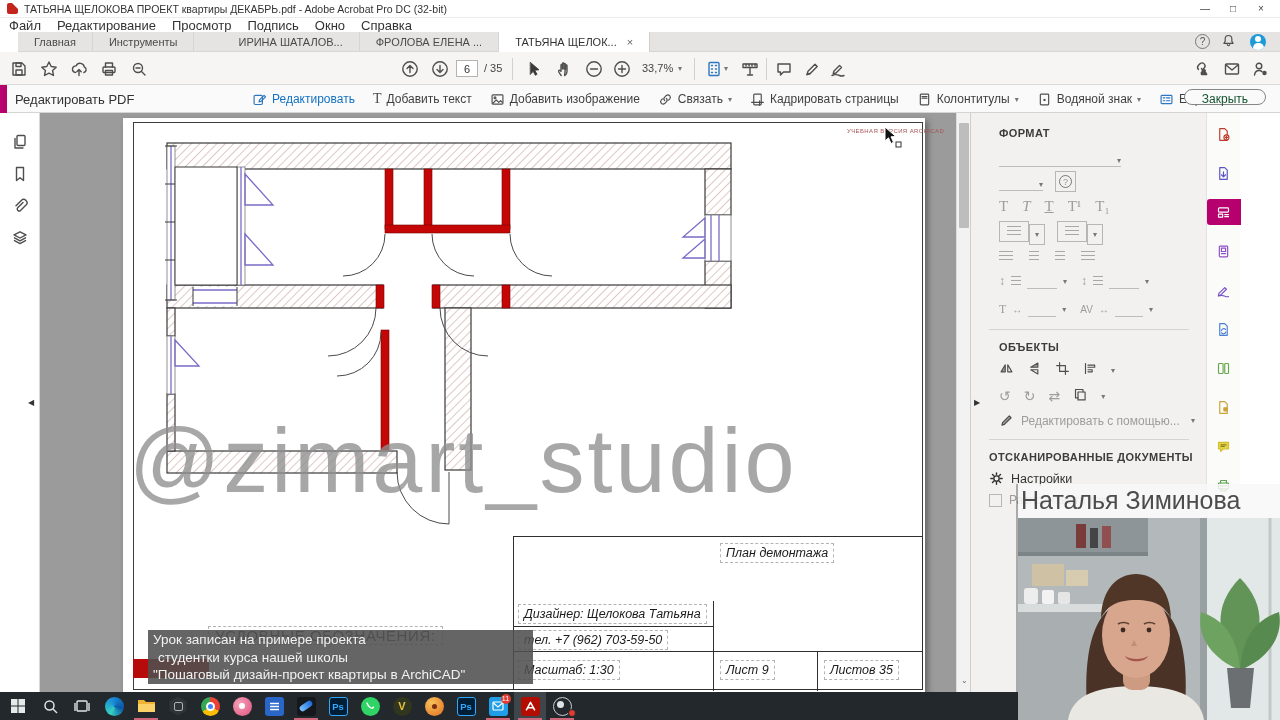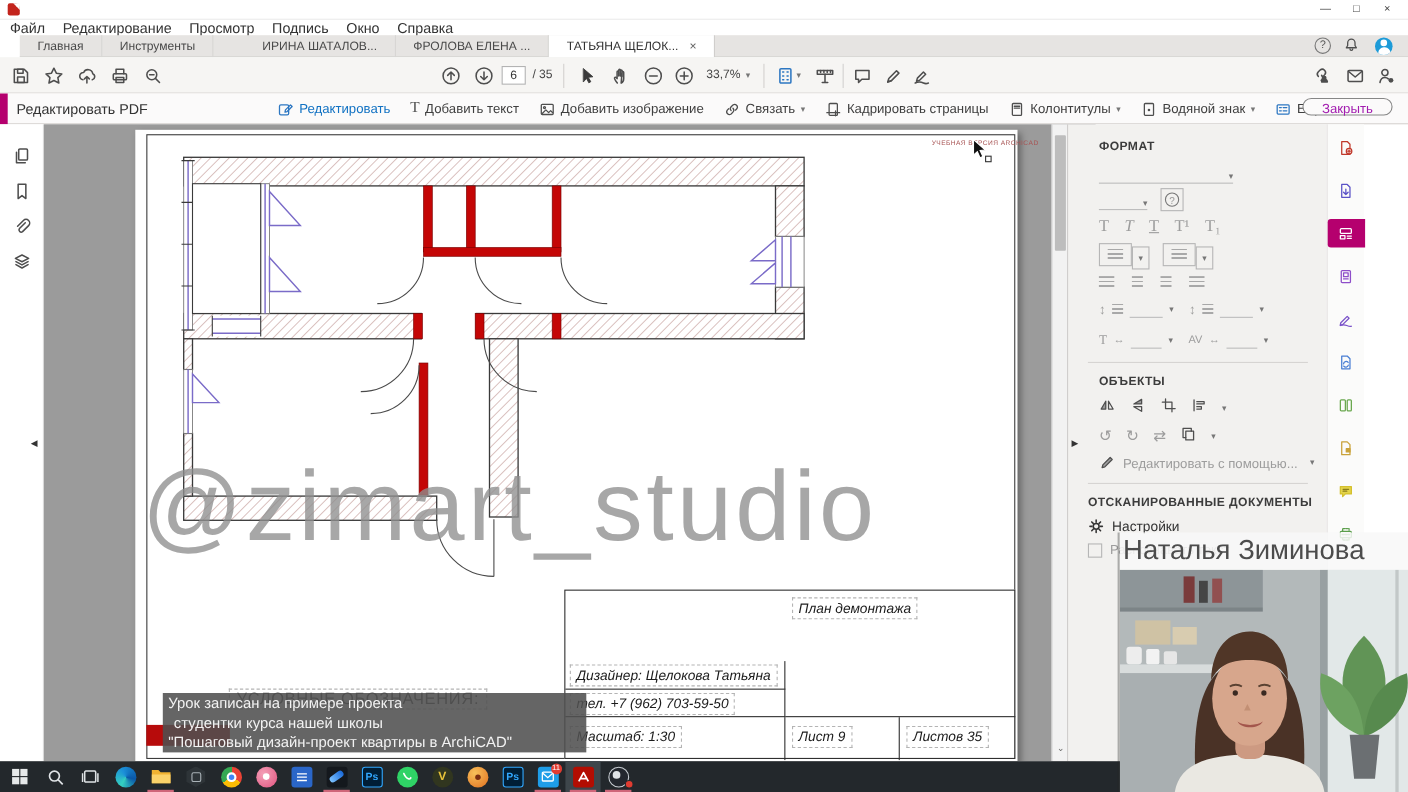--- a/index.html
+++ b/index.html
@@ -32,21 +32,21 @@
 .pgbox{position:absolute;top:8px;width:22px;height:17px;border:1px solid #b3b3b3;background:#fff;font-size:11px;color:#333;text-align:center;line-height:16px}
 .ttext{position:absolute;top:10px;font-size:11px;color:#444}
 .caret{font-size:8px;color:#777}
 
 #editbar{left:0;top:85px;width:1280px;height:28px;background:#fbfafa;border-bottom:1px solid #d6d4d2}
 #editbar .accent{position:absolute;left:0;top:0;width:7px;height:28px}
 #editbar .ttl{position:absolute;left:15px;top:7px;font-size:13px;font-weight:normal;color:#333}
 .etools{position:absolute;left:252px;top:0;height:28px;display:flex;align-items:center;gap:18px}
 .etool{display:flex;align-items:center;gap:5px;font-size:12px;color:#3f3f3f}
 .etool.blue{color:#1272c3}
-.closebtn{position:absolute;right:14px;top:4px;height:16px;padding:0 17px;border:1px solid #868686;border-radius:10px;font-size:12px;color:#a21caf;line-height:18px;background:#fbfafa}
+.closebtn{position:absolute;right:14px;top:4px;height:16px;padding:0 17px;border:1px solid #868686;border-radius:10px;font-size:12px;color:#14532d;line-height:18px;background:#fbfafa}
 
 #workspace{left:0;top:113px;width:1280px;height:579px}
 #leftbar{left:0;top:0;width:40px;height:579px;background:#fff;border-right:1px solid #d8d8d8}
 #leftbar .tbtn{left:8px}
 #docarea{left:40px;top:0;width:956px;height:579px;background:#9b9b9b;overflow:hidden}
 #vscroll{left:956px;top:0;width:14px;height:579px;background:#f2f2f2;border-left:1px solid #dcdcdc}
 #vthumb{left:2px;top:10px;width:10px;height:105px;background:#bdbdbd;border-radius:1px}
 .navarr{font-size:8px;color:#333}
 #rightpanel{left:970px;top:0;width:236px;height:579px;background:#f2f1ef;border-left:1px solid #d0cecd}
 #rightstrip{left:1206px;top:0;width:34px;height:579px;background:#fbfbfa;border-left:1px solid #e4e2e0;display:flex;flex-direction:column;align-items:center;padding-top:8px;gap:13px}
@@ -94,20 +94,21 @@
 .reddot{position:absolute;right:2px;bottom:3px;width:8px;height:8px;border-radius:50%;background:#e03c31;border:1px solid #23282c}
 #cursor{z-index:60}
 </style>
 </head>
 <body>
 
 <div id="app">
 
   <div id="titlebar" class="ab">
     <span class="pdfmini"></span>
+    <span class="tt">ТАТЬЯНА ЩЕЛОКОВА ПРОЕКТ квартиры ДЕКАБРЬ.pdf - Adobe Acrobat Pro DC (32-bit)</span>
     <span class="winbtn" style="right:62px">—</span>
     <span class="winbtn" style="right:34px">□</span>
     <span class="winbtn" style="right:6px">×</span>
   </div>
 
   <div id="menubar" class="ab">
     <span>Файл</span>
     <span>Редактирование</span>
     <span>Просмотр</span>
     <span>Подпись</span>

